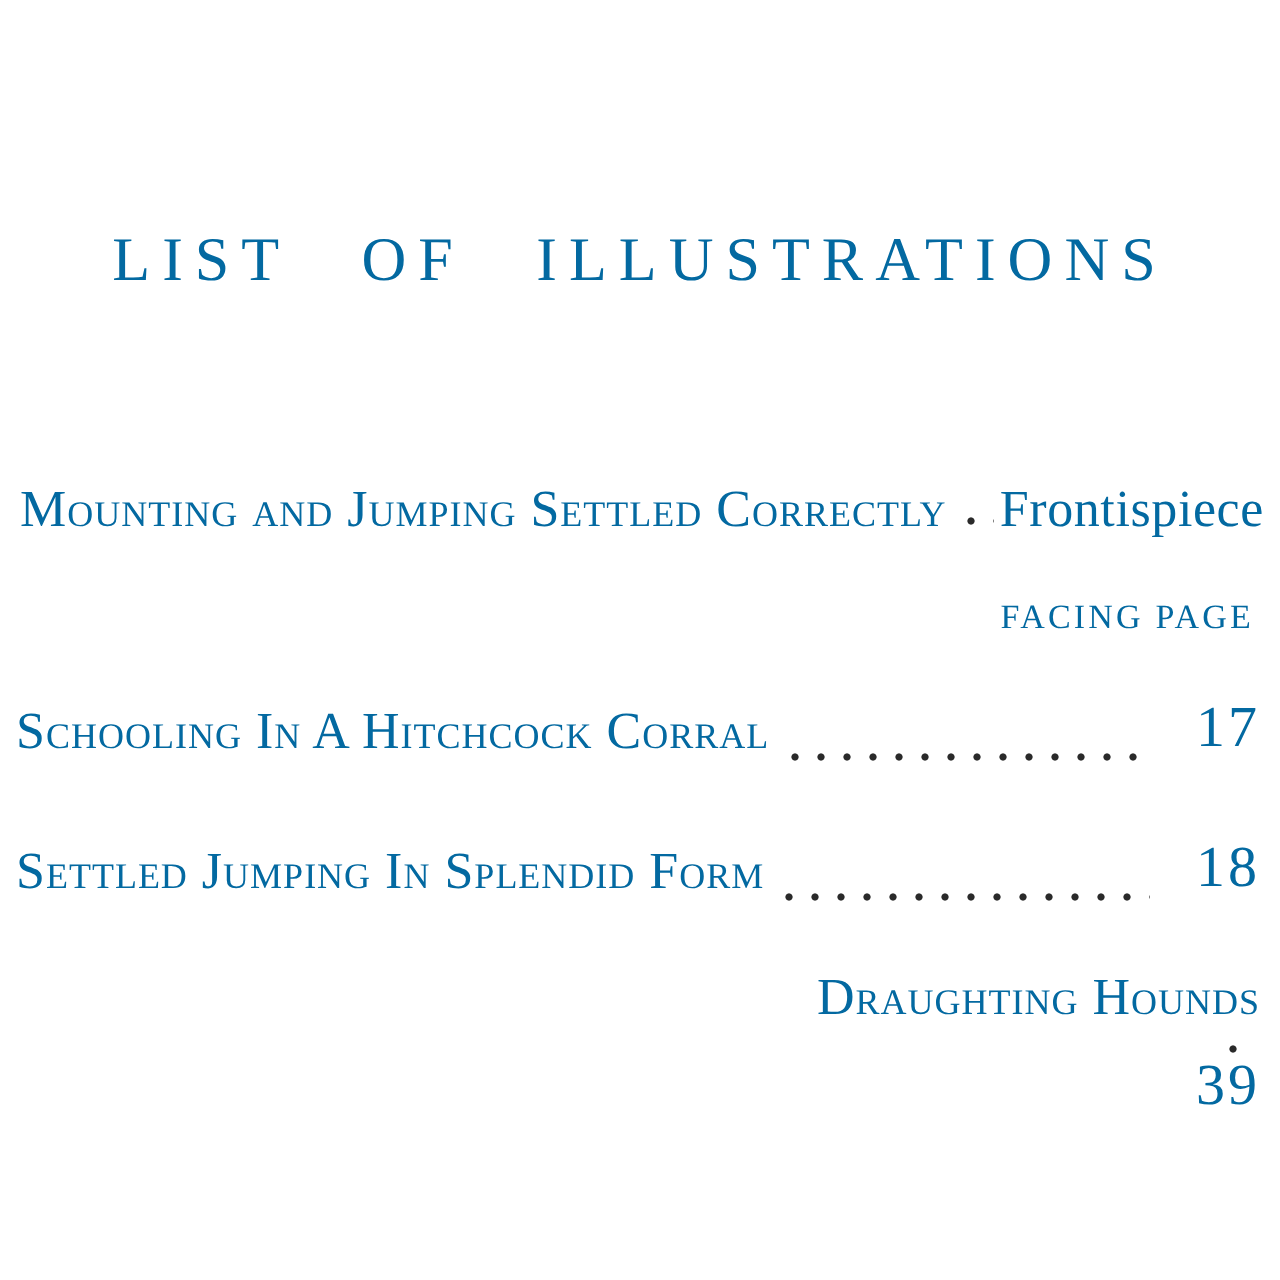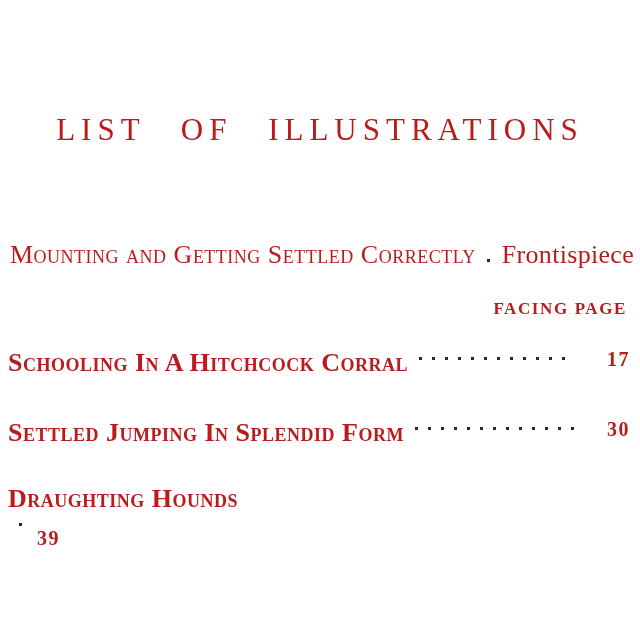--- a/index.html
+++ b/index.html
@@ -7,21 +7,21 @@
     padding: 0;
     background: #ffffff;
   }
   .page {
     position: relative;
     width: 640px;
     height: 640px;
     background: #ffffff;
     overflow: hidden;
     font-family: "Liberation Serif", serif;
-    color: #b91c1c;
+    color: #0369a1;
   }
   .page-title {
     position: absolute;
     top: 112px;
     left: 0;
     right: 0;
     text-align: center;
     font-size: 31px;
     font-weight: 400;
     letter-spacing: 6px;
@@ -56,70 +56,69 @@
   .frontis-page {
     flex: 0 0 auto;
     font-size: 26px;
     letter-spacing: 0.3px;
   }
   .facing-page {
     position: absolute;
     top: 299px;
     right: 13px;
     font-size: 17px;
-    font-weight: 700;
+    font-weight: 400;
     letter-spacing: 1.6px;
     white-space: nowrap;
   }
   .entry-row {
     position: absolute;
     left: 8px;
     right: 10px;
     display: flex;
-    align-items: flex-start;
+    align-items: flex-end;
     white-space: nowrap;
-    font-weight: bold;
   }
   .entry-row-0 { top: 348px; }
   .entry-row-1 { top: 418px; }
   .entry-row-2 { top: 484px; flex-direction: column; }
   .entry-page-num {
     flex: 0 0 auto;
     width: 36px;
     margin-left: 16px;
     text-align: right;
-    font-size: 20px;
+    font-size: 29px;
     letter-spacing: 1.5px;
   }
 </style>
 </head>
 <body>
 
 <div class="page">
 
   <div class="page-title">LIST OF ILLUSTRATIONS</div>
 
   <div class="frontis-row">
-    <span class="entry-title">Mounting and Getting Settled Correctly</span>
+    <span class="entry-title">Mounting and Jumping Settled Correctly</span>
     <span class="leader"></span>
     <span class="frontis-page">Frontispiece</span>
   </div>
 
   <div class="facing-page">FACING PAGE</div>
 
   <div class="entry-row entry-row-0">
     <span class="entry-title">Schooling In A Hitchcock Corral</span>
     <span class="leader"></span>
     <span class="entry-page-num">17</span>
   </div>
 
   <div class="entry-row entry-row-1">
     <span class="entry-title">Settled Jumping In Splendid Form</span>
     <span class="leader"></span>
-    <span class="entry-page-num">30</span>
+    <span class="entry-page-num">18</span>
   </div>
 
   <div class="entry-row entry-row-2">
     <span class="entry-title">Draughting Hounds</span>
     <span class="leader"></span>
     <span class="entry-page-num">39</span>
   </div>
 
 </div>
 

